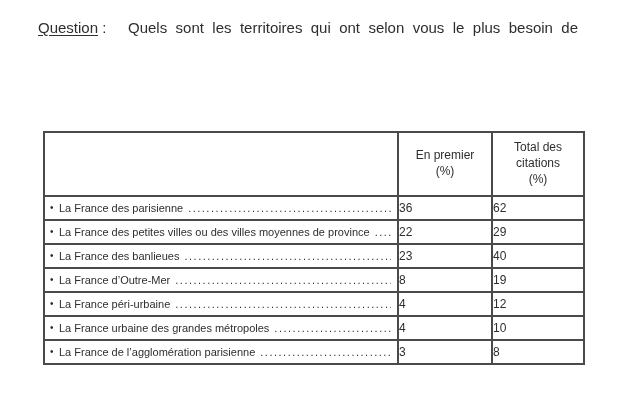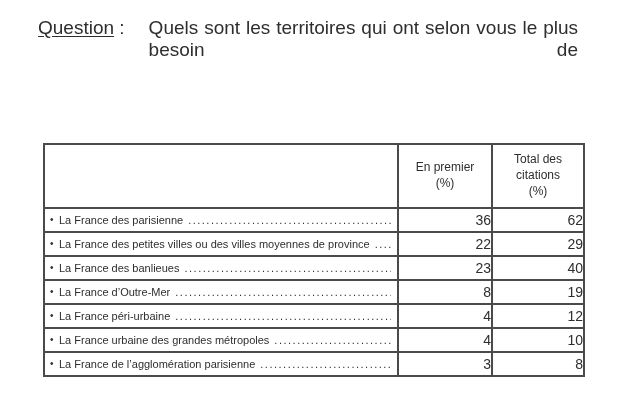--- a/index.html
+++ b/index.html
@@ -11,37 +11,36 @@
     overflow: hidden;
   }
   .page { position: relative; width: 640px; height: 414px; background: #ffffff; }
 
   
   .question-block {
     position: absolute;
     left: 38px; top: 17px;
     width: 540px;
     display: flex;
-    font-size: 19px;
+    font-size: 15px;
     line-height: 22px;
-    gap: 11px;
   }
   .q-label {
     flex: 0 0 77px;
     white-space: nowrap;
   }
   .q-label .q-word { text-decoration: underline; text-underline-offset: 2px; }
   .q-text { flex: 1 1 auto; margin-left: 13px; }
   .q-line1 { text-align: justify; text-align-last: justify; }
   .q-line2 { text-align: left; }
 
   
   table.results {
     position: absolute;
-    left: 43px; top: 143px;
+    left: 43px; top: 131px;
     width: 540px;
     border-collapse: collapse;
     table-layout: fixed;
     font-size: 11px;
     color: #2e2e2e;
   }
   table.results col.c1 { width: 354px; }
   table.results col.c2 { width: 94px; }
   table.results col.c3 { width: 92px; }
   table.results th, table.results td {
@@ -89,23 +88,22 @@
     white-space: nowrap;
     margin-left: 5px;
     letter-spacing: 1.5px;
     color: #2e2e2e;
   }
   tr.total-row .leader { margin-left: 1px; }
   .leader::after {
     content: "......................................................................................................................................................";
   }
   td.num-cell {
-    text-align: right;
-    font-size: 14px;
-    padding-left: 48px;
+    text-align: left;
+    font-size: 12px;
   }
 </style>
 </head>
 <body>
 
 <div class="page">
 
   <div class="question-block">
     <div class="q-label"><span class="q-word">Question</span><span> :</span></div>
     <div class="q-text">

